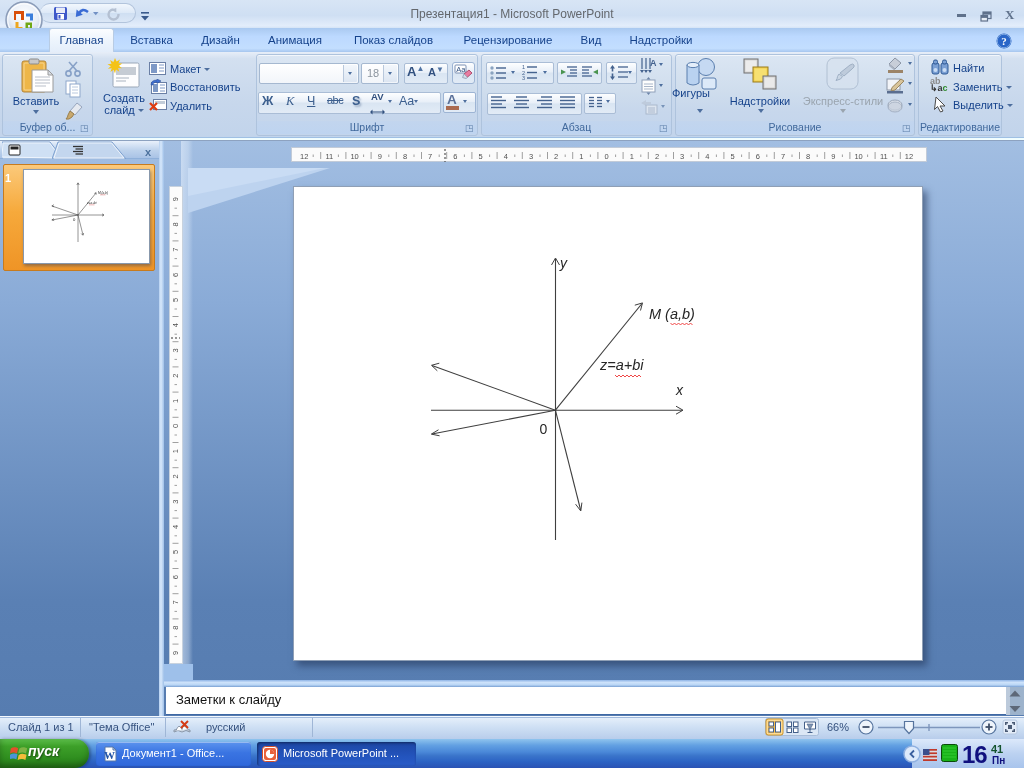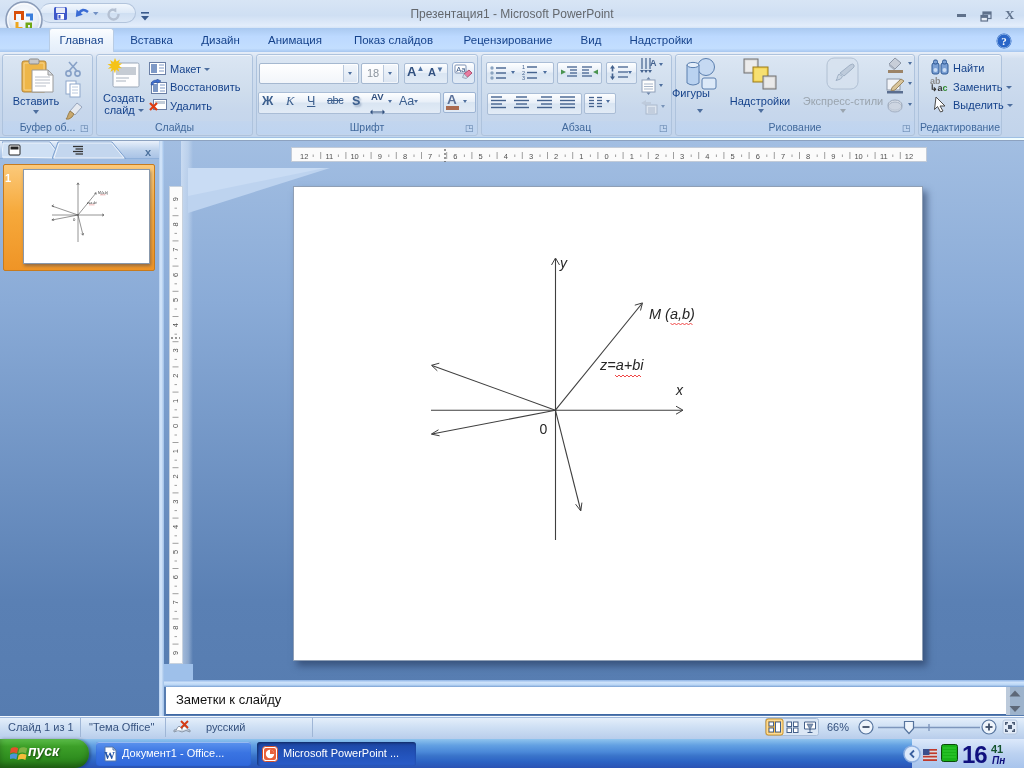--- a/index.html
+++ b/index.html
@@ -134,23 +134,20 @@
         <circle cx="8" cy="8" r="7.5" fill="#2a66c8"></circle>
         <circle cx="8" cy="8" r="6.8" fill="none" stroke="#7fa8e0" stroke-width="1"></circle>
         <text x="8" y="12" text-anchor="middle" font-size="11" font-weight="bold" fill="#fff" font-family="Liberation Serif">?</text>
       </svg></div>
 
   <div class="abs" id="ribbon"></div>
   <div class="abs" id="ribbon-bottom"></div>
   <div class="abs rgroup" style="left:2px;width:91px">
       <div class="rlabel">Буфер об...</div>
       <div class="dlg">◳</div>
-    </div>
-  <div class="abs rgroup" style="left:96px;width:157px">
-      <div class="rlabel">Слайды</div>
     </div>
   <div class="abs rgroup" style="left:256px;width:222px">
       <div class="rlabel">Шрифт</div>
       <div class="dlg">◳</div>
     </div>
   <div class="abs rgroup" style="left:481px;width:191px">
       <div class="rlabel">Абзац</div>
       <div class="dlg">◳</div>
     </div>
   <div class="abs rgroup" style="left:675px;width:240px">
@@ -835,14 +832,14 @@
         <rect x="0.5" y="0.5" width="16" height="17" rx="2" fill="#18b218" stroke="#0a4a0a"></rect>
         <g stroke="#33cc33" stroke-width="1">
           <line x1="2" y1="4" x2="15" y2="4"></line>
           <line x1="2" y1="7" x2="15" y2="7"></line>
           <line x1="2" y1="10" x2="15" y2="10"></line>
           <line x1="2" y1="13" x2="15" y2="13"></line>
         </g>
       </svg></div>
   <div class="abs" style="left:962px;top:741px;font-size:24px;font-weight:bold;color:#10107e;letter-spacing:-1px">16</div>
   <div class="abs" style="left:991px;top:743px;font-size:11px;font-weight:bold;color:#14532d">41</div>
-  <div class="abs" style="left:992px;top:755px;font-size:10px;font-weight:bold;font-style:italic;color:#10107e">Пн</div>
+  <div class="abs" style="left:992px;top:755px;font-size:10px;font-weight:bold;color:#10107e">Пн</div>
 </div>
 
 </body></html>

